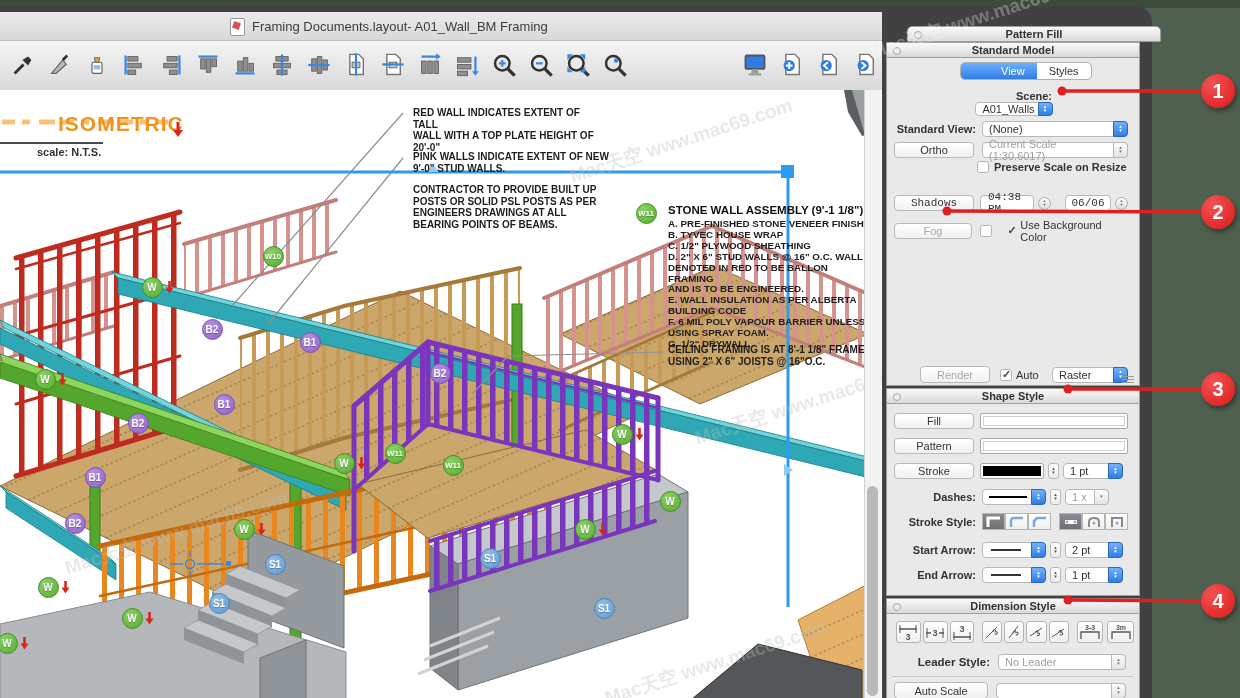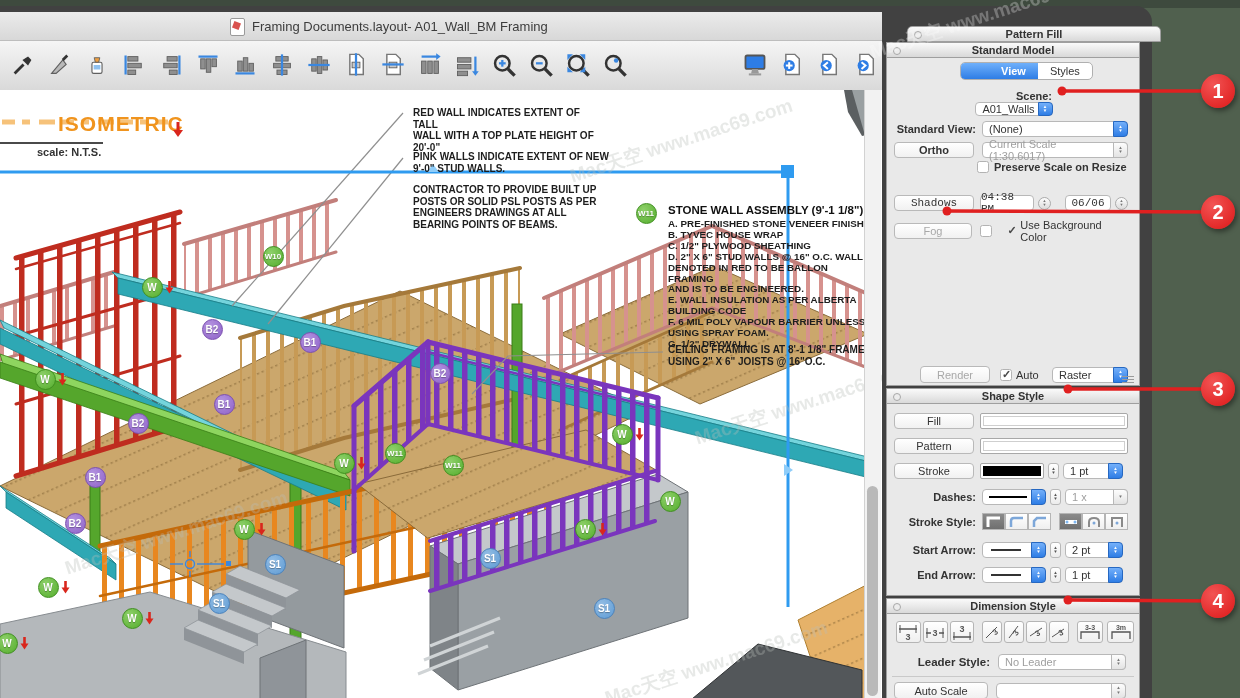--- a/index.html
+++ b/index.html
@@ -55,21 +55,21 @@
   .field{background:#fff;border:1px solid #b8b8b8;border-radius:4px;font-size:11px;color:#333;display:flex;align-items:center;justify-content:center;box-sizing:border-box;height:16px;}
   .cb{width:12px;height:12px;background:#fff;border:1px solid #b3b3b3;border-radius:2.5px;box-sizing:border-box;position:relative;}
   .cb.checked:after{content:"✓";position:absolute;left:1px;top:-2px;font-size:11px;font-weight:bold;color:#4a4a4a;}
   .knob{width:13px;height:13px;border-radius:50%;background:linear-gradient(#fdfdfd,#dcdcdc);border:1px solid #ababab;box-sizing:border-box;display:flex;flex-direction:column;align-items:center;justify-content:center;font-size:4px;line-height:4px;color:#777;}
   .mini-st{width:11px;height:16px;background:linear-gradient(#fff,#ececec);border:1px solid #b8b8b8;border-radius:3px;box-sizing:border-box;display:flex;flex-direction:column;align-items:center;justify-content:center;font-size:4.5px;line-height:4.5px;color:#555;}
   .swatch{background:#fff;border:1px solid #a8a8a8;border-radius:2px;box-sizing:border-box;position:relative;}
   .swatch .inner{position:absolute;left:2px;top:2px;right:2px;bottom:2px;border:1px solid #cfcfcf;}
   .swatch.black .inner{background:#000;border-color:#000;}
   .seg{display:flex;border:1px solid #b0b0b0;border-radius:5px;overflow:hidden;background:#fff;height:16px;}
   .seg .tab{font-size:11px;padding:0 12px;display:flex;align-items:center;color:#333;}
-  .seg .tab.active{background:linear-gradient(#6fb0fb,#2e7de5);color:#fff;font-weight:bold;padding-left:40px;}
+  .seg .tab.active{background:linear-gradient(#6fb0fb,#2e7de5);color:#fff;font-weight:normal;padding-left:40px;}
   .ss-btn{width:23px;height:17px;background:linear-gradient(#fff,#efefef);border:1px solid #b5b5b5;box-sizing:border-box;display:flex;align-items:center;justify-content:center;}
   .ss-btn.sel{background:linear-gradient(#8b8b8b,#6f6f6f);}
   .dim-btn{height:22px;background:linear-gradient(#fff,#efefef);border:1px solid #b5b5b5;border-radius:3px;box-sizing:border-box;display:flex;align-items:center;justify-content:center;}
   .grip{position:absolute;width:12px;height:9px;}
   .grip span{display:block;height:1px;background:#9a9a9a;margin-top:2px;}
   .divider{position:absolute;height:1px;background:#c9c9c9;left:6px;right:6px;}
   
   .overlay-svg{position:absolute;left:0;top:0;pointer-events:none;}
   .callout{position:absolute;width:34px;height:34px;border-radius:50%;background:radial-gradient(circle at 35% 30%,#f25454,#dd1717);display:flex;align-items:center;justify-content:center;color:#fff;font-size:20px;font-weight:bold;box-shadow:2px 3px 5px rgba(0,0,0,.4);}
 </style>
@@ -551,38 +551,38 @@
         <div class="dd" style="flex:1;margin-left:6px;">
           <span>(None)</span>
           <span class="st">
               <span>▲</span>
               <span>▼</span>
             </span>
         </div>
       </div>
 
       <div class="row" style="top:116px;left:8px;right:12px;">
-        <div class="btn" style="width:80px;height:16px;font-weight:bold;">Ortho</div>
+        <div class="btn" style="width:80px;height:16px;">Ortho</div>
         <div class="dd grayed" style="flex:1;margin-left:8px;">
           <span>Current Scale (1:30.6017)</span>
           <span class="st gray">
               <span>▲</span>
               <span>▼</span>
             </span>
         </div>
       </div>
 
       <div class="row" style="top:135px;left:91px;">
         <div class="cb"></div>
         <div class="lbl bold" style="margin-left:5px;text-align:left;">Preserve Scale on Resize</div>
       </div>
 
       <div class="row" style="top:169px;left:8px;right:12px;font-family:Liberation Mono, monospace;">
         <div class="btn" style="width:80px;height:16px;">Shadows</div>
-        <div class="field" style="width:54px;margin-left:6px;">04:38 PM</div>
+        <div class="field" style="width:54px;margin-left:6px;padding-left:7px;">04:38 PM</div>
         <div class="knob" style="margin-left:4px;">
             <span>▲</span>
             <span>▼</span>
           </div>
         <div class="field" style="width:46px;margin-left:14px;">06/06</div>
         <div class="knob" style="margin-left:4px;">
             <span>▲</span>
             <span>▼</span>
           </div>
       </div>
@@ -656,21 +656,21 @@
             </svg>
           <span class="st">
               <span>▲</span>
               <span>▼</span>
             </span>
         </div>
         <div class="mini-st" style="margin-left:4px;">
             <span>▲</span>
             <span>▼</span>
           </div>
-        <div class="dd grayed" style="width:63px;margin-left:4px;">
+        <div class="dd grayed" style="width:44px;margin-left:4px;">
           <span>1 x</span>
           <span class="st gray">
               <span>▼</span>
             </span>
         </div>
       </div>
 
       <div class="row" style="top:487px;left:8px;right:12px;">
         <div class="lbl bold" style="width:82px;">Stroke Style:</div>
         <div style="display:flex;margin-left:6px;">

